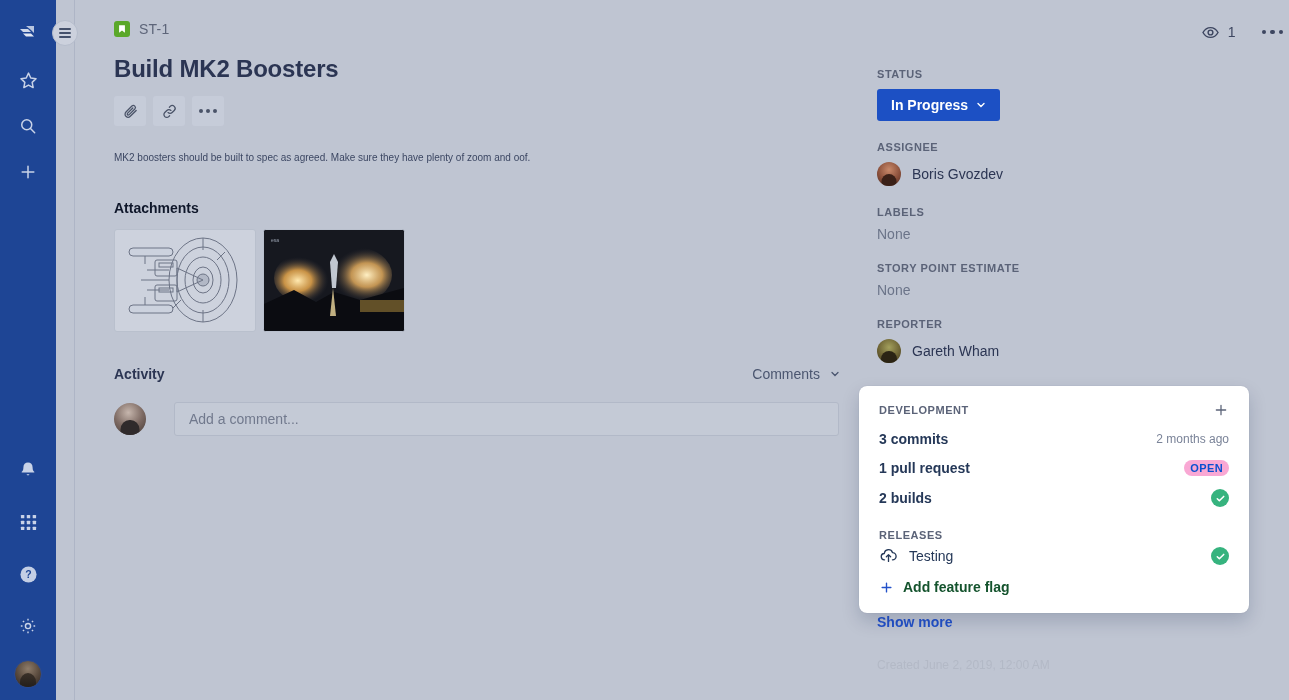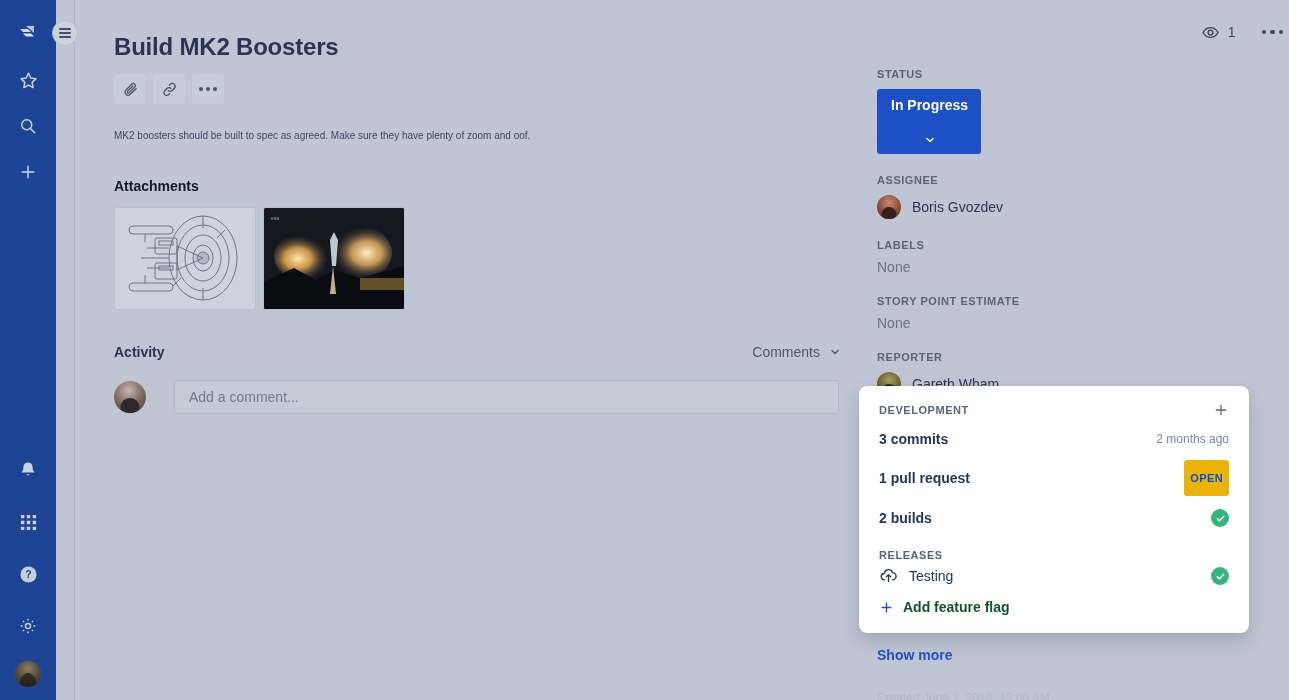--- a/index.html
+++ b/index.html
@@ -127,23 +127,23 @@
 
   .fields { padding-left: 18px; padding-top: 22px; }
   .f-label {
     font-size: 11px; font-weight: bold; letter-spacing: .55px;
     color: #5b6378; text-transform: uppercase;
   }
   .f-value { font-size: 14px; color: #6b7489; margin-top: 8px; }
   .f-block { margin-bottom: 20px; }
 
   .status-btn {
-    display: inline-flex; align-items: center; gap: 21px;
+    display: inline-flex; align-items: center; gap: 7px;
     background: #1c50c4; color: #fff; font-size: 14px; font-weight: bold;
-    border-radius: 3px; padding: 8px 13px 8px 14px; margin-top: 9px; cursor: pointer; flex-direction: column;
+    border-radius: 3px; padding: 8px 13px 8px 14px; margin-top: 9px; cursor: pointer;
   }
 
   .person { display: flex; align-items: center; gap: 11px; margin-top: 9px; cursor: pointer; }
   .p-avatar { width: 24px; height: 24px; border-radius: 50%; overflow: hidden; position: relative; flex: 0 0 24px; }
   .p-avatar.boris { background: radial-gradient(circle at 50% 32%, #c8896a 0%, #8a4f3a 55%, #4b2a20 100%); }
   .p-avatar.boris::after {
     content: ""; position: absolute; left: 50%; top: 50%; transform: translateX(-50%);
     width: 15px; height: 15px; background: #3a2017; border-radius: 50% 50% 35% 35%;
   }
   .p-avatar.gareth { background: radial-gradient(circle at 50% 35%, #a3a05c 0%, #6d6334 55%, #352f1a 100%); }
@@ -169,22 +169,22 @@
   .dev-head { display: flex; align-items: center; justify-content: space-between; }
   .dev-head .f-label { color: #5b6378; }
   .plus-btn { color: #5b6378; cursor: pointer; display: flex; }
   .dev-row {
     display: flex; align-items: center; justify-content: space-between;
     margin-top: 13px; cursor: pointer;
   }
   .dev-link { font-size: 14px; font-weight: bold; color: #253858; }
   .dev-meta { font-size: 12px; color: #7a8398; }
   .badge-open {
-    background: #eab308; color: #0b50cf; font-size: 11px; font-weight: bold;
-    letter-spacing: .4px; border-radius: 3px; padding: 12px 6px;
+    background: #f9a8d4; color: #0b50cf; font-size: 11px; font-weight: bold;
+    letter-spacing: .4px; border-radius: 8px; padding: 2px 6px;
   }
   .check {
     width: 18px; height: 18px; border-radius: 50%; background: #36b37e;
     display: flex; align-items: center; justify-content: center;
   }
   .rel-head { margin-top: 22px; }
   .rel-row { display: flex; align-items: flex-end; justify-content: space-between; margin-top: 5px; cursor: pointer; }
   .rel-left { display: flex; align-items: center; gap: 11px; }
   .rel-name { font-size: 14px; color: #253858; }
   .flag-row { display: flex; align-items: center; gap: 9px; margin-top: 14px; cursor: pointer; }
@@ -266,20 +266,28 @@
           <i></i>
           <i></i>
         </div>
     </div>
   </div>
 
   <div class="content">
 
     <div class="main">
 
+      <div class="key-row">
+        <span class="story-icon">
+          <svg width="10" height="10" viewBox="0 0 12 12">
+            <path d="M2.5 1.5h7v9l-3.5-2.6L2.5 10.5z" fill="#fff"></path>
+          </svg>
+        </span>
+        <span class="key-text">ST-1</span>
+      </div>
 
       <div class="title">Build MK2 Boosters</div>
 
       <div class="act-row">
         <div class="act-btn">
           <svg width="17" height="17" viewBox="0 0 24 24" fill="none" stroke="#4a5368" stroke-width="1.8" stroke-linecap="round">
             <path d="M20 10.5l-8.3 8.3a4.3 4.3 0 01-6.1-6.1l8.4-8.4a2.9 2.9 0 014.1 4.1l-8.3 8.3a1.5 1.5 0 01-2.1-2.1l7.6-7.6"></path>
           </svg>
         </div>
         <div class="act-btn">

